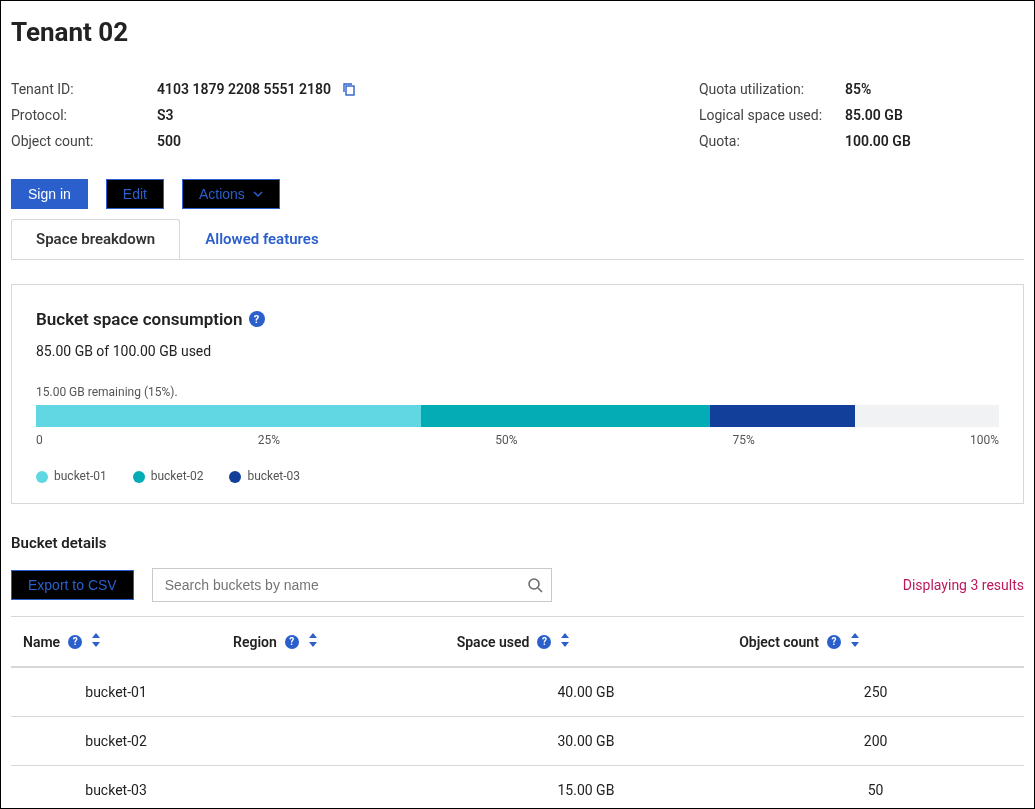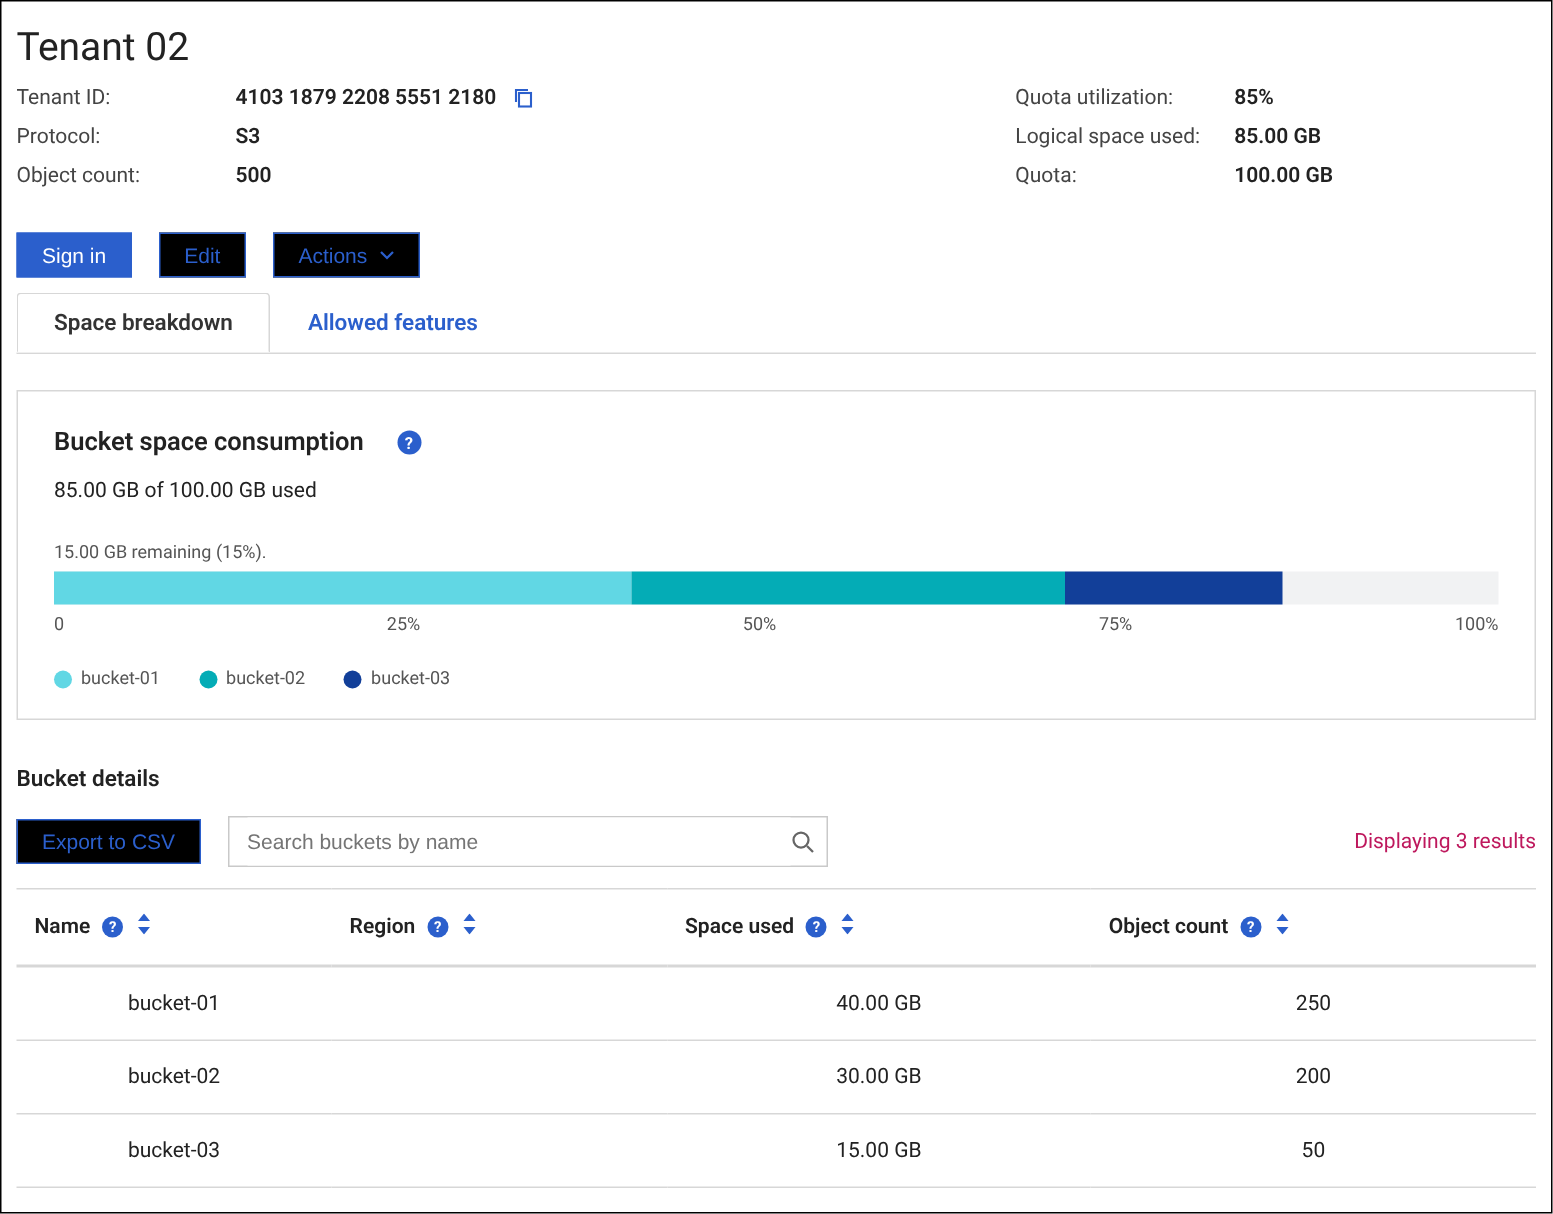--- a/index.html
+++ b/index.html
@@ -8,26 +8,26 @@
     background: #fff;
     color: #222;
     border: 1px solid #000;
     width: 1035px;
     height: 809px;
     overflow: hidden;
     padding: 16px 10px 0 10px;
   }
   .page-title {
     font-size: 26px;
-    font-weight: 400;
-    margin-bottom: 10px;
+    font-weight: 700;
+    margin-bottom: 34px;
   }
   .summary {
     display: flex;
-    gap: 60px;
+    gap: 82px;
     margin-bottom: 30px;
   }
   .summary-col {
     display: grid;
     grid-template-columns: auto auto;
     column-gap: 16px;
     row-gap: 10px;
     align-items: center;
   }
   .summary-col.left { grid-template-columns: 130px auto; }
@@ -79,21 +79,21 @@
   .panel {
     border: 1px solid #d7d7d7;
     margin: 24px 0 0 0;
     padding: 24px 24px 20px 24px;
   }
   .panel-title {
     font-size: 17px;
     font-weight: 600;
     display: flex;
     align-items: center;
-    gap: 22px;
+    gap: 6px;
     margin-bottom: 14px;
   }
   .help-icon {
     width: 16px; height: 16px; border-radius: 50%;
     background: #2b5fcc; color: #fff; font-size: 11px; font-weight: 700;
     display: inline-flex; align-items: center; justify-content: center;
     cursor: pointer;
   }
   .help-icon.sm { width:14px; height:14px; font-size:10px; }
   .usage-text { font-size: 14px; margin-bottom: 26px; }

